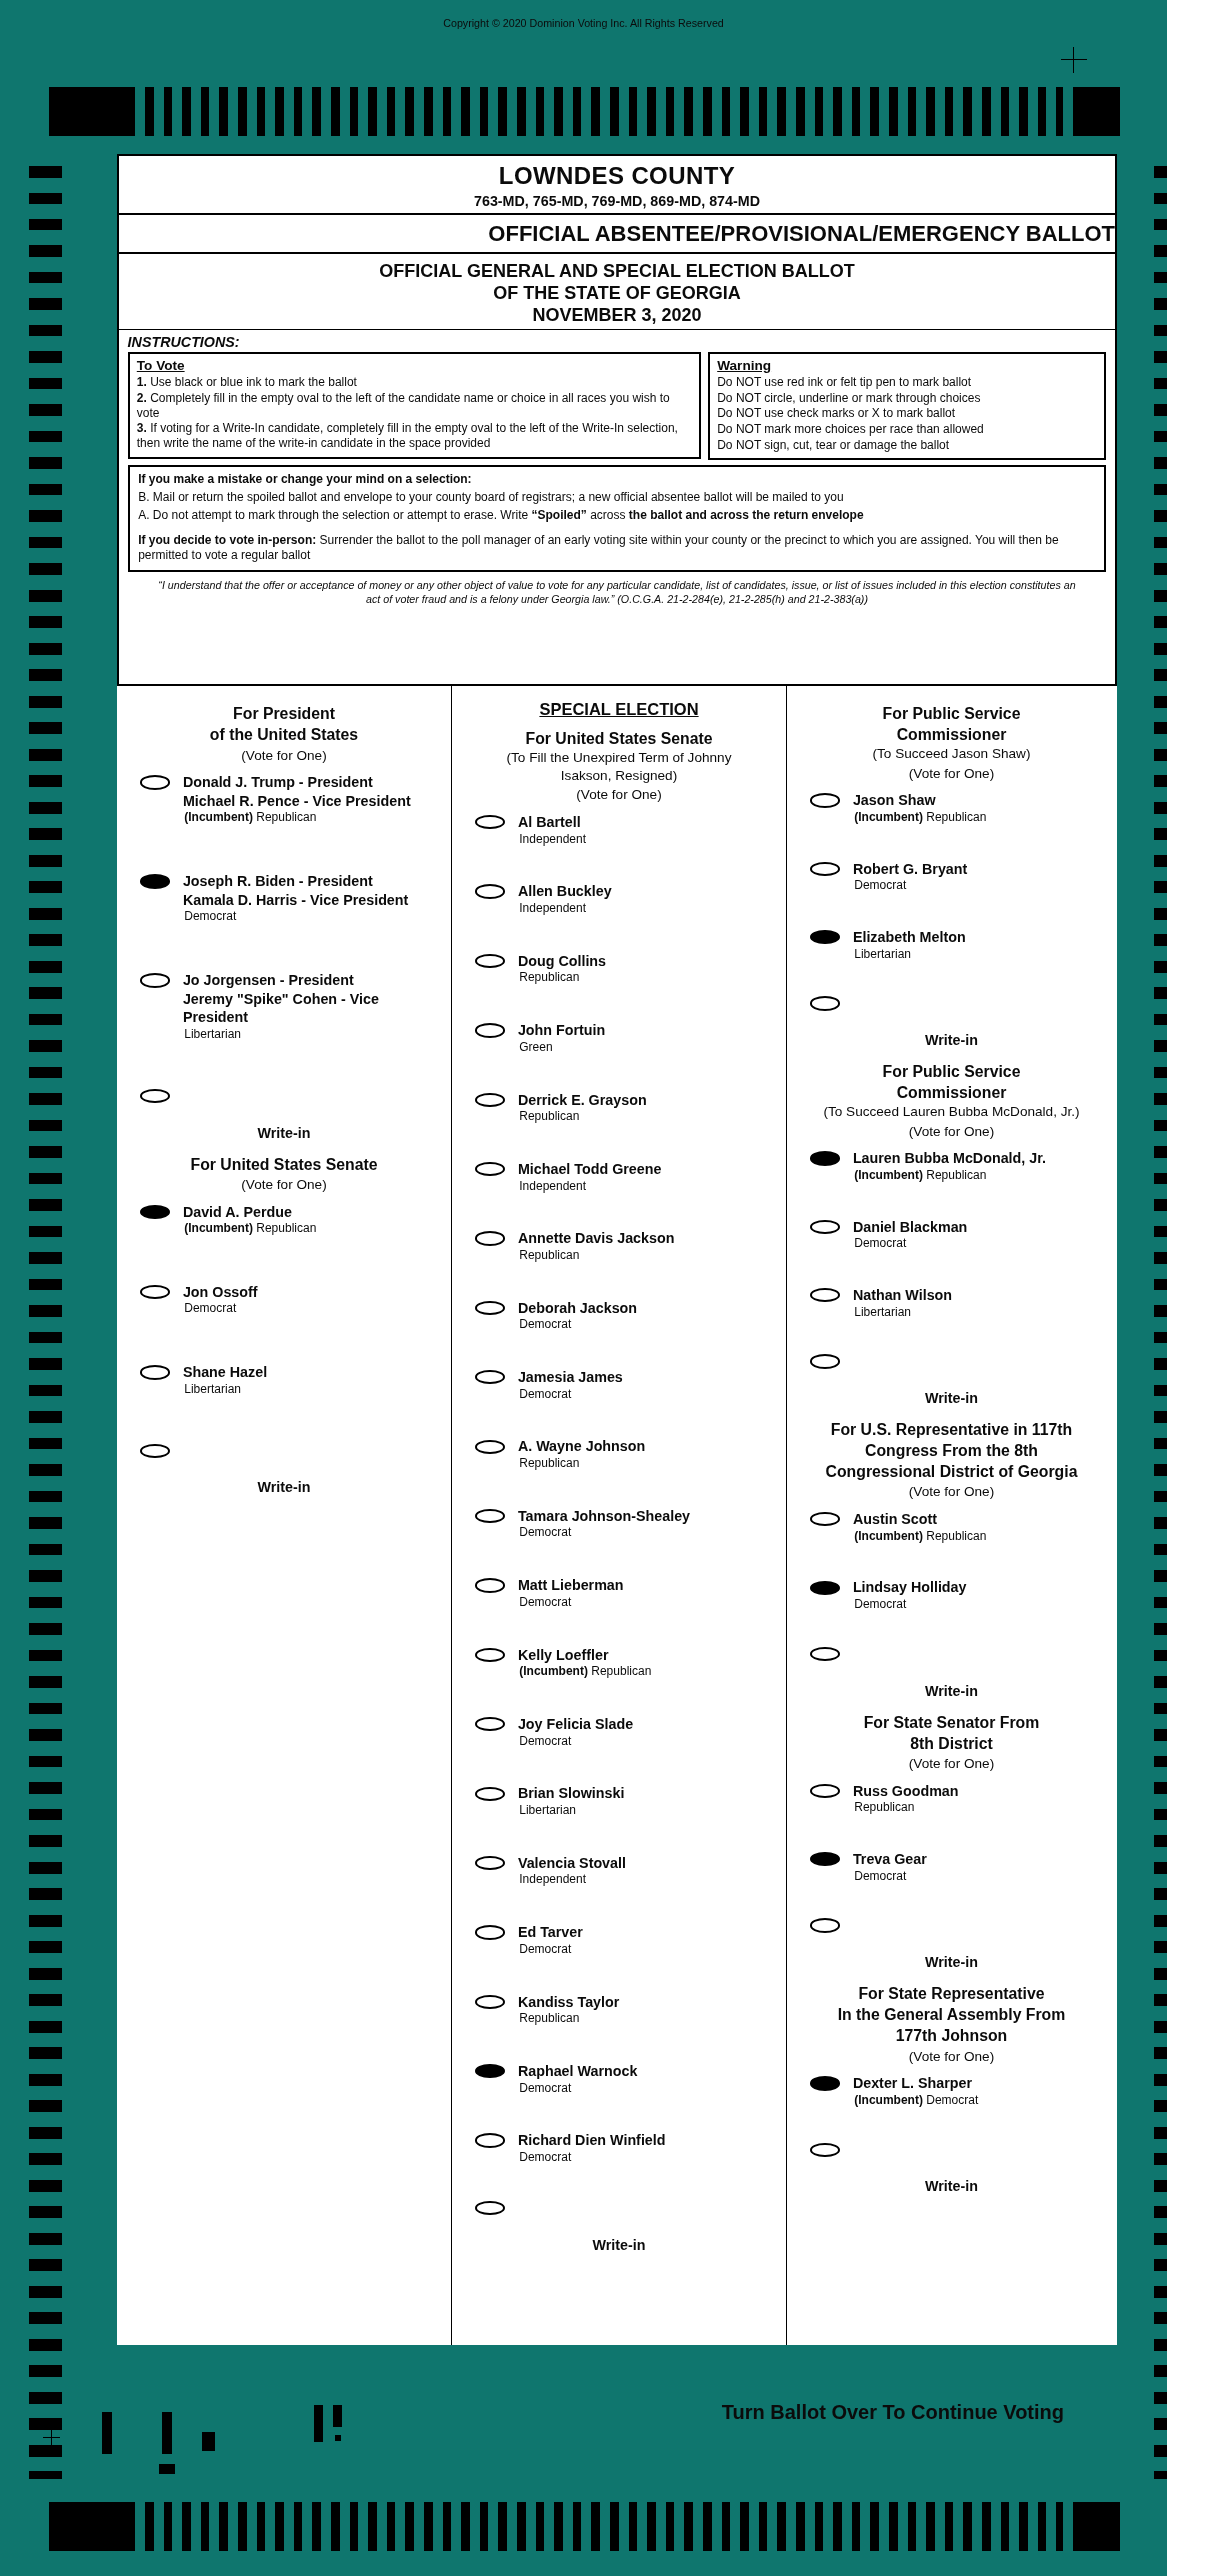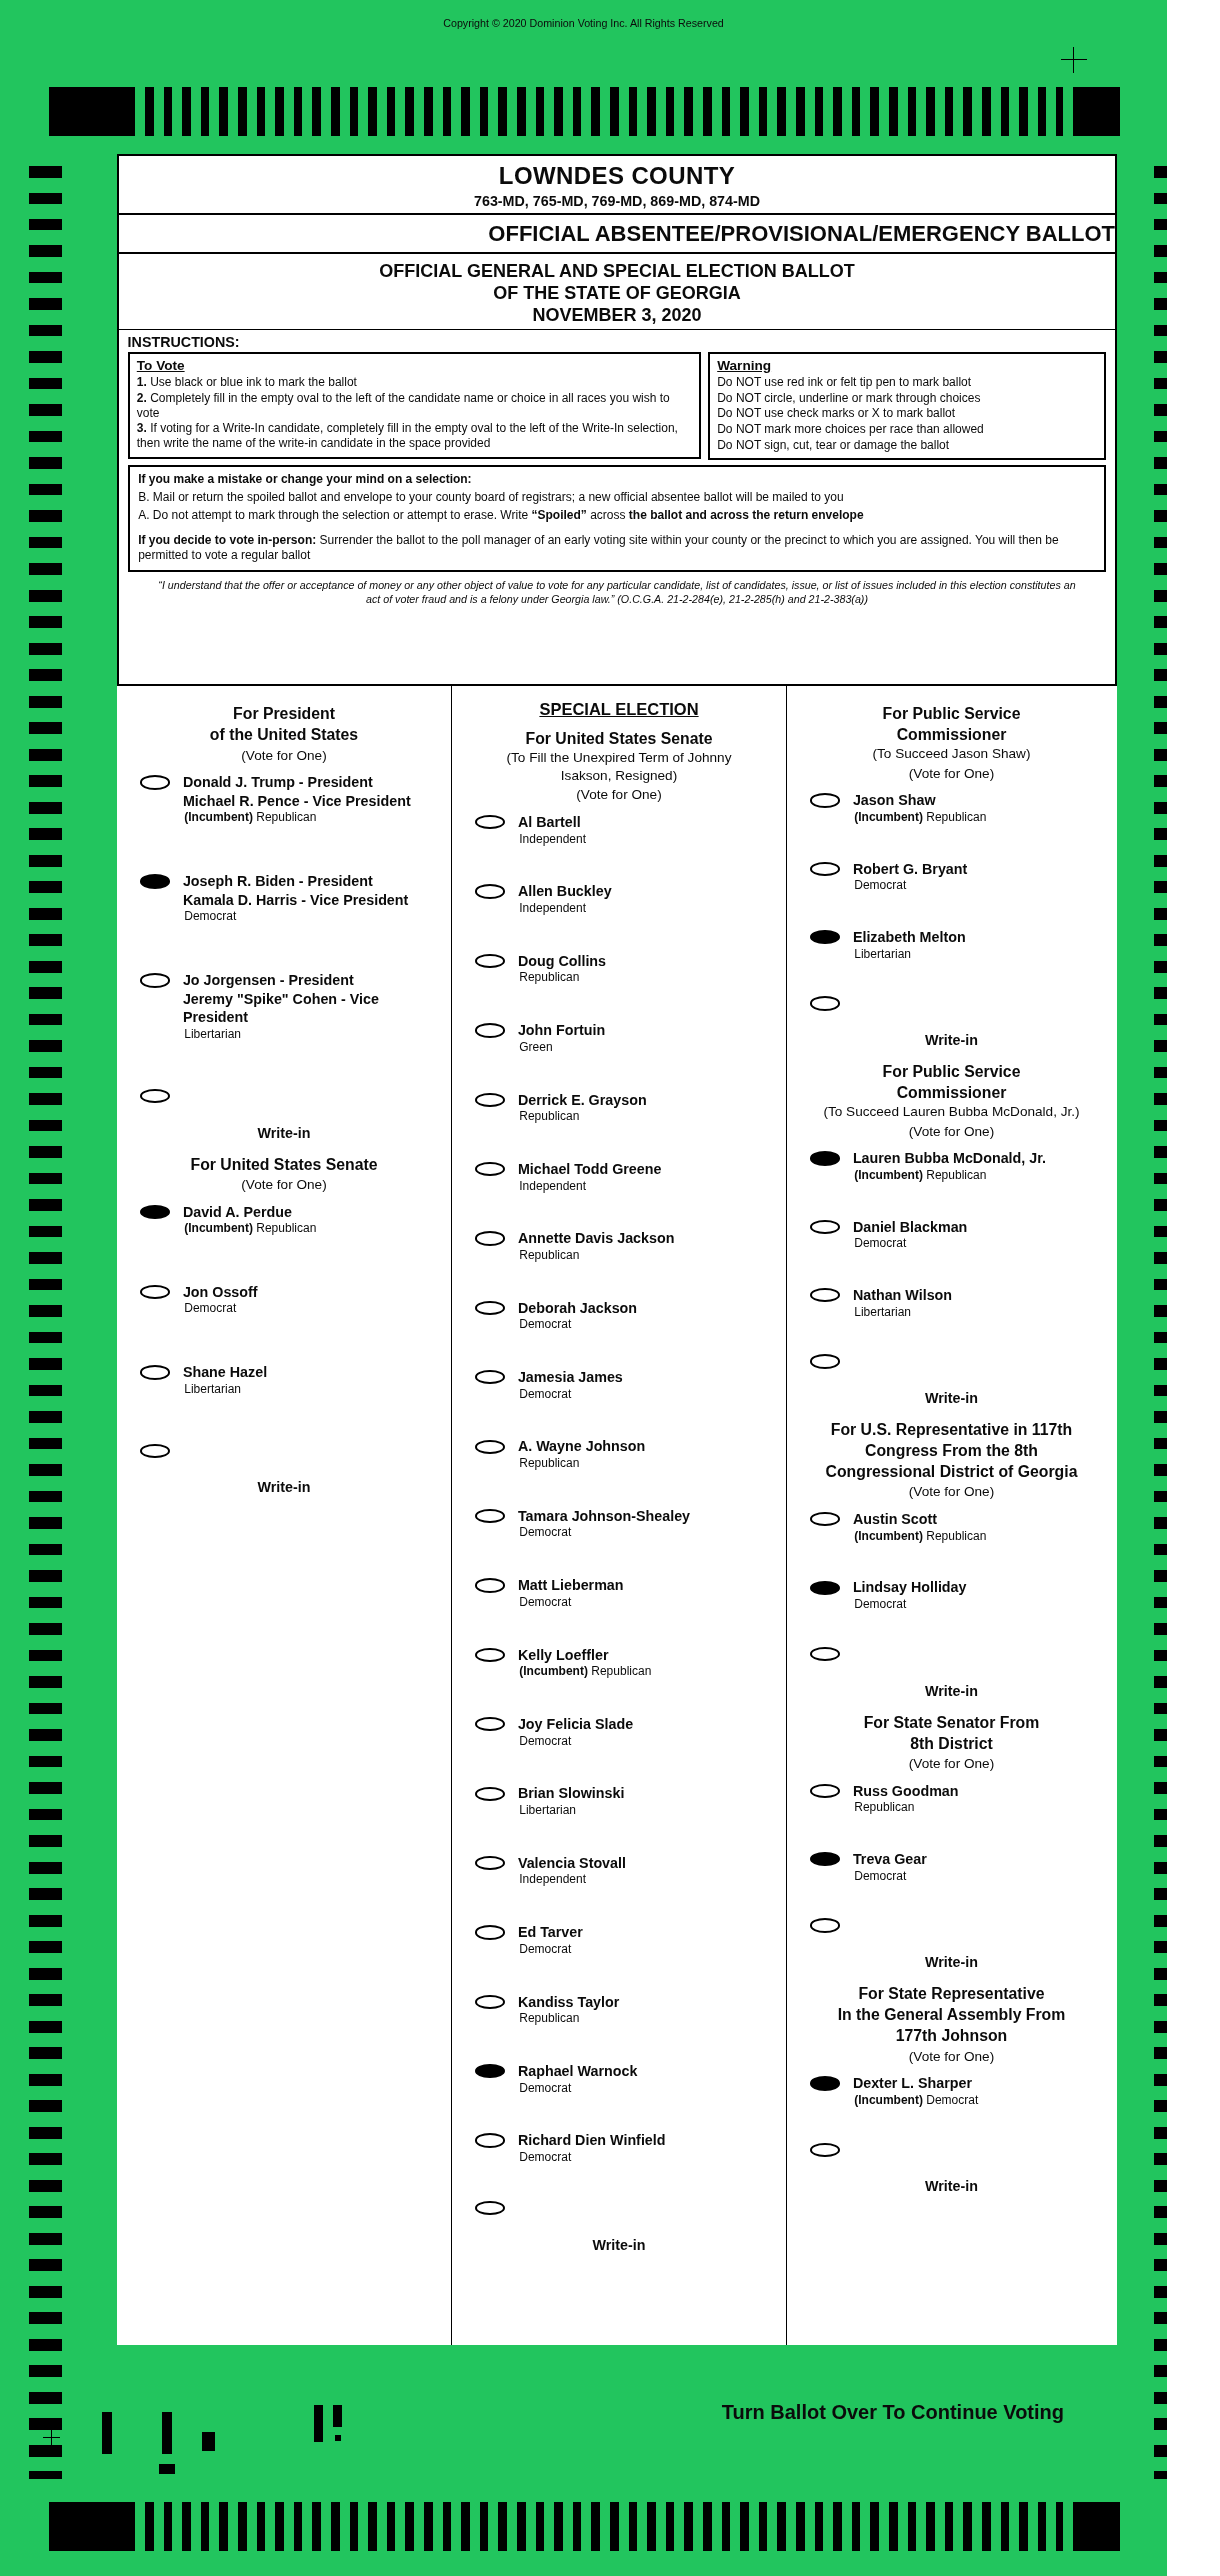--- a/index.html
+++ b/index.html
@@ -1,16 +1,16 @@
 <!DOCTYPE html>
 <html style="font-size:11.5px"><head>
 <meta charset="utf-8">
 <style>
   html,body{margin:0;padding:0;background:#ffffff;}
-  .page{position:relative;width:1167px;height:2576px;background:#22c55e;font-family:"Liberation Sans",sans-serif;color:#0b0b0b;overflow:hidden;}
+  .page{position:relative;width:1167px;height:2576px;background:#0f766e;font-family:"Liberation Sans",sans-serif;color:#0b0b0b;overflow:hidden;}
   .b{font-weight:bold}
   .u{}
 
   .copyright{position:absolute;top:17px;left:0;width:100%;text-align:center;font-size:10.7px;}
 
   
   .timing-top,.timing-bottom{position:absolute;left:49px;width:1071px;height:49px;}
   .timing-top{top:87px}
   .timing-bottom{top:2502px}
   .t-block-l{position:absolute;left:0;top:0;width:86px;height:100%;background:#000;}
@@ -32,21 +32,21 @@
 
   
   .header-box{position:absolute;left:117px;top:154px;width:1000px;height:532px;border:2.1px solid #000;box-sizing:border-box;background:#fff;overflow:hidden;}
   .county-sec{border-bottom:2.1px solid #000;text-align:center;padding:5.7px 0 4.3px;}
   .county-name{font-size:24px;font-weight:bold;letter-spacing:0.4px;}
   .precincts{font-size:14.3px;font-weight:bold;margin-top:3px;}
   .title-sec{border-bottom:2.1px solid #000;text-align:right;padding:5.7px 0;}
   .ballot-title{font-size:22px;font-weight:bold;}
   .subtitle-sec{text-align:center;padding:5.7px 0 2.9px;border-bottom:1.4px solid #000;}
   .subtitle{font-size:18px;font-weight:bold;line-height:22px;}
-  .instructions-label{font-size:14.3px;font-weight:bold;padding:3.6px 8.6px 1.4px;}
+  .instructions-label{font-size:14.3px;font-weight:bold;padding:3.6px 8.6px 1.4px;font-style:italic;}
   .inst-row{display:flex;align-items:flex-start;gap:7.2px;padding:1.4px 8.6px 1.4px;}
   .tovote-box{width:59%;border:2.1px solid #000;box-sizing:border-box;padding:3.6px 7.2px 5px;}
   .warning-box{width:41%;border:2.1px solid #000;box-sizing:border-box;padding:3.6px 7.2px 5px;}
   .box-title{font-size:13.6px;font-weight:bold;text-decoration:underline;margin-bottom:2.1px;}
   .inst-item{font-size:12px;line-height:15px;margin:0.7px 0;}
   .mistake-box{margin:3.6px 8.6px 2.9px;border:2.1px solid #000;padding:5px 8.6px 5.7px;}
   .mistake-heading{font-size:12px;line-height:15.8px;}
   .mistake-item{font-size:12px;line-height:15.8px;margin:2.1px 0;}
   .inperson{font-size:12px;line-height:15.8px;margin-top:8.6px;}
   .fraud{font-style:italic;font-size:10.7px;text-align:center;padding:2.9px 33px 4.3px;line-height:14.3px;}

